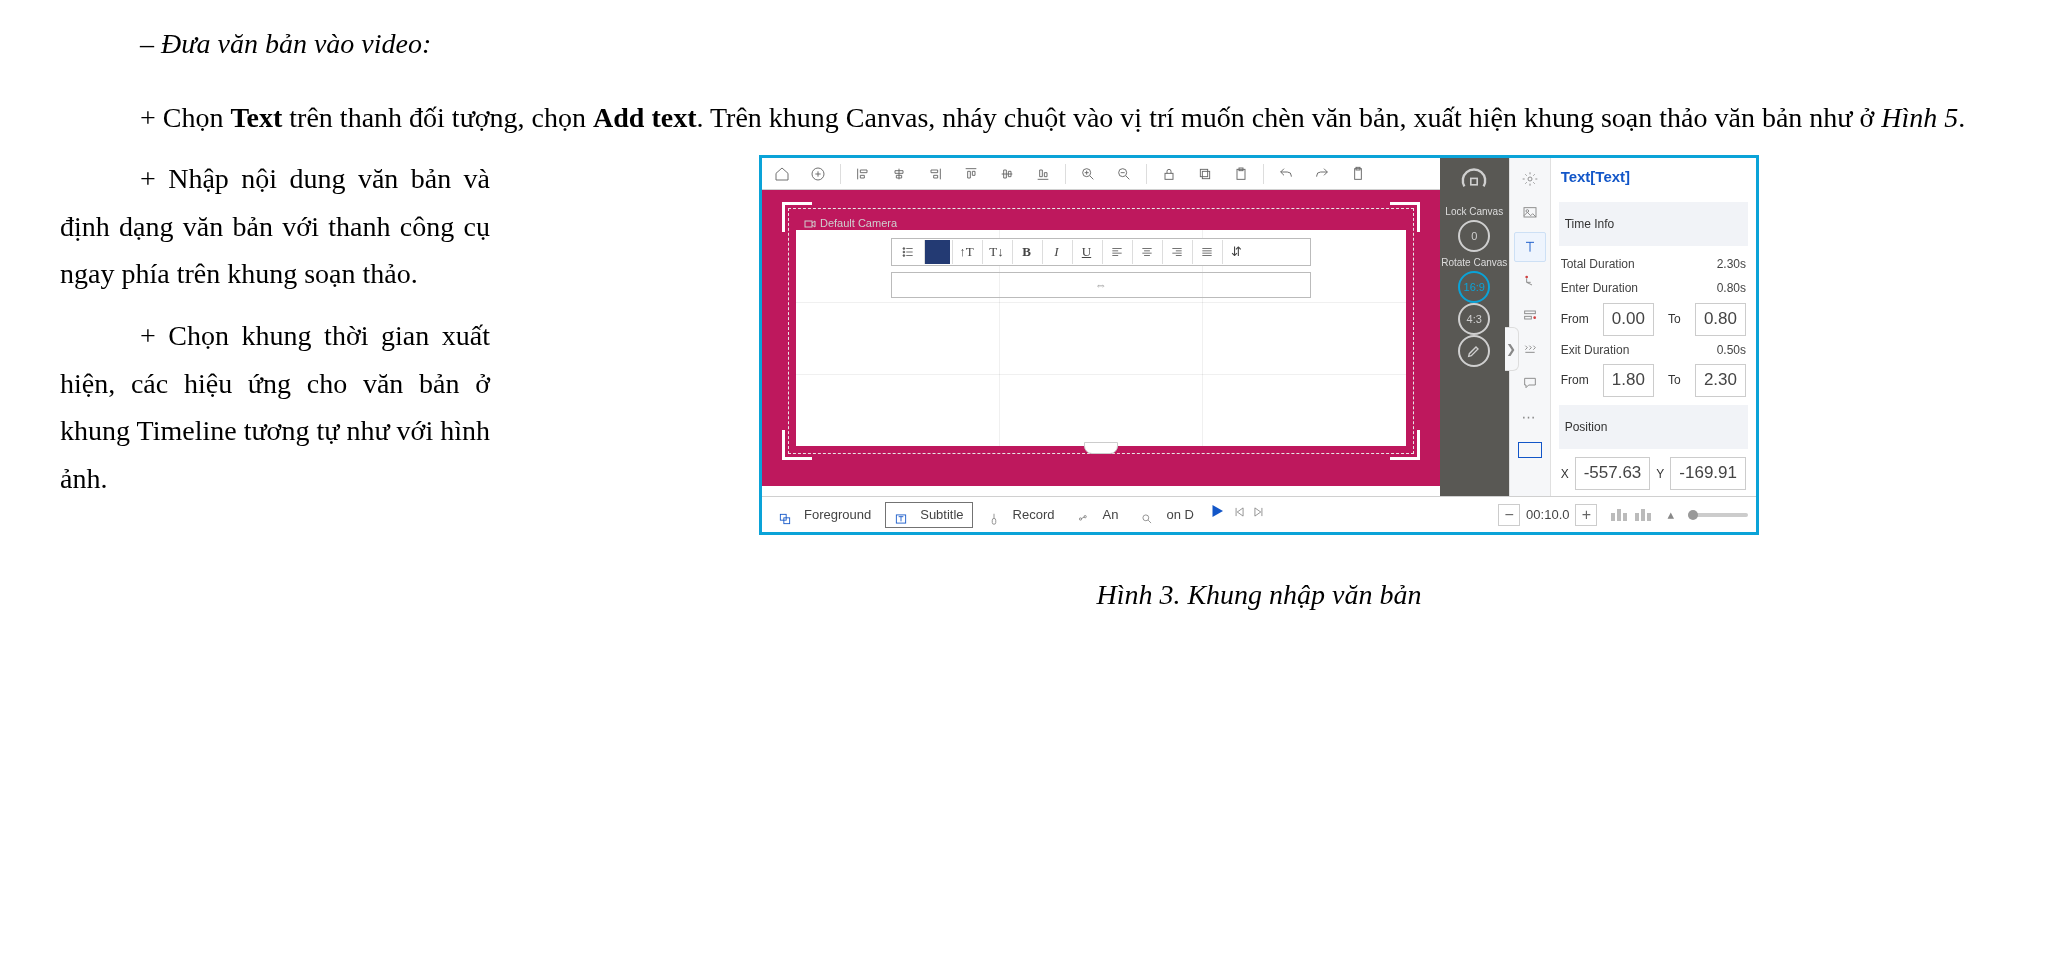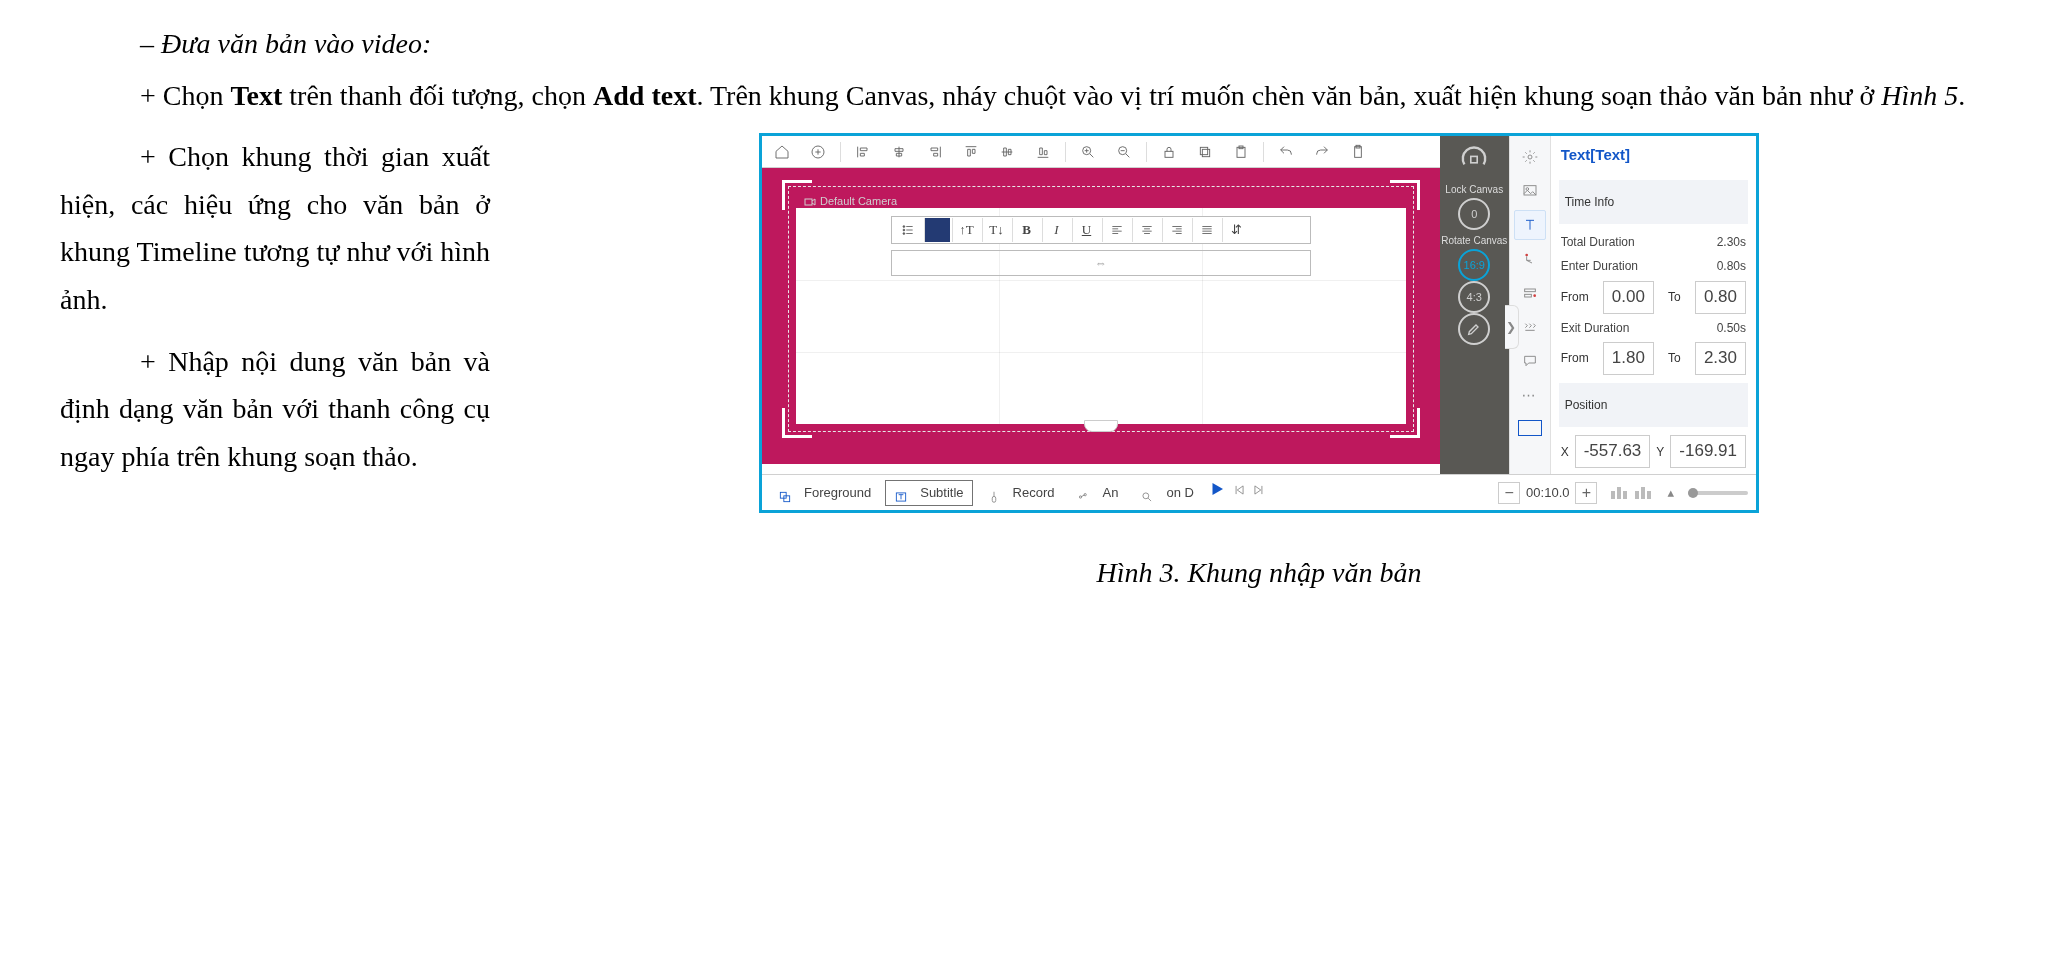--- a/index.html
+++ b/index.html
@@ -264,28 +264,28 @@
     width:1000px;
   }
 </style>
 </head>
 <body>
 
 <p class="para indent">
   <span class="italic">– Đưa văn bản vào video:</span>
 </p>
 
-<p class="para indent" style="margin-top:4px;">
+<p class="para indent" style="margin-top:26px;">
   <span>+ Chọn </span><span class="bold">Text</span><span> trên thanh đối tượng, chọn </span><span class="bold">Add text</span><span>. Trên khung Canvas, nháy chuột vào vị trí muốn chèn văn bản, xuất hiện khung soạn thảo văn bản như ở </span><span class="italic">Hình 5</span><span>.</span>
 </p>
 
 <div class="columns">
   <div class="col-left">
+    <p class="para indent">+ Nhập nội dung văn bản và định dạng văn bản với thanh công cụ ngay phía trên khung soạn thảo.</p>
     <p class="para indent">+ Chọn khung thời gian xuất hiện, các hiệu ứng cho văn bản ở khung Timeline tương tự như với hình ảnh.</p>
-    <p class="para indent">+ Nhập nội dung văn bản và định dạng văn bản với thanh công cụ ngay phía trên khung soạn thảo.</p>
   </div>
 
   <div class="col-right">
 
     <div class="ss-frame">
       <div class="ss-top">
         <div class="ss-left">
 
           <div class="ss-toolbar">
             <div class="ss-tool">

